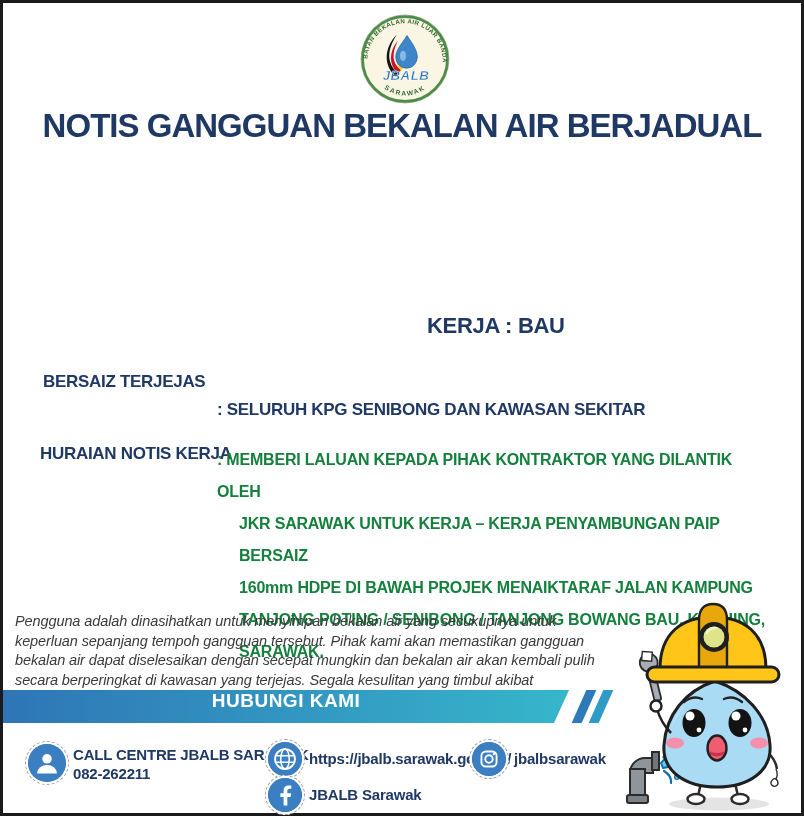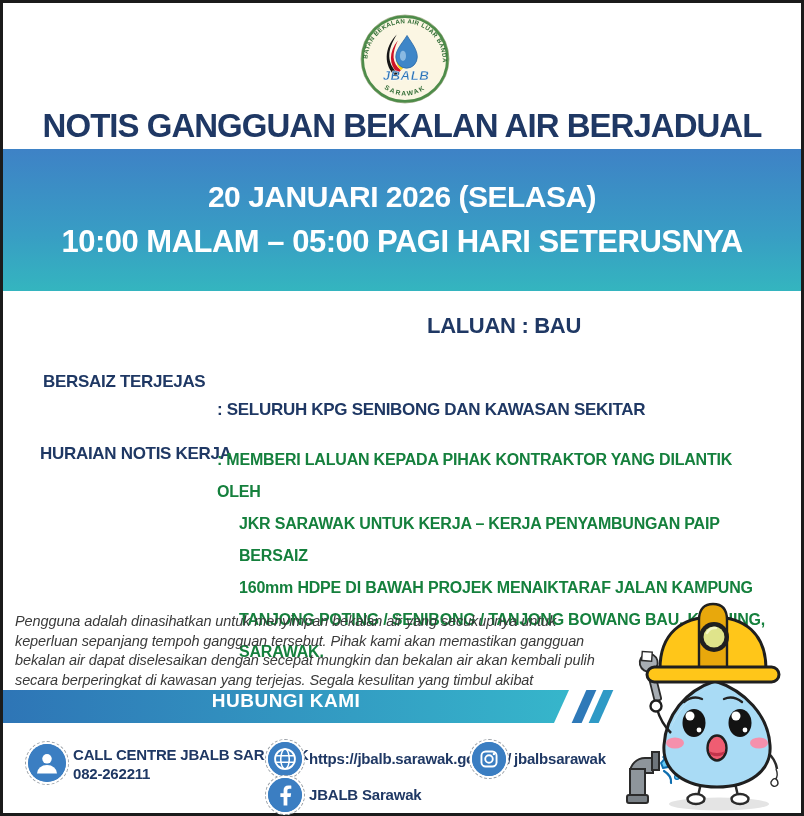--- a/index.html
+++ b/index.html
@@ -97,26 +97,22 @@
 
     <g>
       <path d="M47,22 C52,30 57,36 57,43 a10.5,11 0 1 1 -21,0 C36,36 42,30 47,22 Z" fill="#3E86C8" stroke="#2B6AA8" stroke-width="0.8"></path>
       <ellipse cx="43" cy="42" rx="3" ry="5" fill="#9CC6E8" opacity="0.8"></ellipse>
     </g>
     <text x="46" y="66" text-anchor="middle" font-size="13" font-weight="bold" font-style="italic" fill="#2E75B6" stroke="#ffffff" stroke-width="0.35" letter-spacing="0.5">JBALB</text>
   </svg>
 
   <div id="title" class="abs">NOTIS GANGGUAN BEKALAN AIR BERJADUAL</div>
 
-  <div id="banner" class="abs">
-    <div class="l1">20 JANUARI 2026 (SELASA)</div>
-    <div class="l2">10:00 MALAM – 05:00 PAGI HARI SETERUSNYA</div>
-  </div>
-
-  <div id="daerah" class="abs navy">LALUAN : BAU</div>
+
+  <div id="daerah" class="abs navy">KERJA : BAU</div>
 
   <div id="affected-label" class="abs navy">BERSAIZ TERJEJAS</div>
   <div id="affected-value" class="abs navy">: SELURUH KPG SENIBONG DAN KAWASAN SEKITAR</div>
 
   <div id="work-label" class="abs navy">HURAIAN NOTIS KERJA</div>
   <div id="work-lines" class="abs">
     <div>: MEMBERI LALUAN KEPADA PIHAK KONTRAKTOR YANG DILANTIK OLEH</div>
     <div>JKR SARAWAK UNTUK KERJA – KERJA PENYAMBUNGAN PAIP BERSAIZ</div>
     <div>160mm HDPE DI BAWAH PROJEK MENAIKTARAF JALAN KAMPUNG</div>
     <div>TANJONG POTING / SENIBONG / TANJONG BOWANG BAU, KUCHING,</div>

